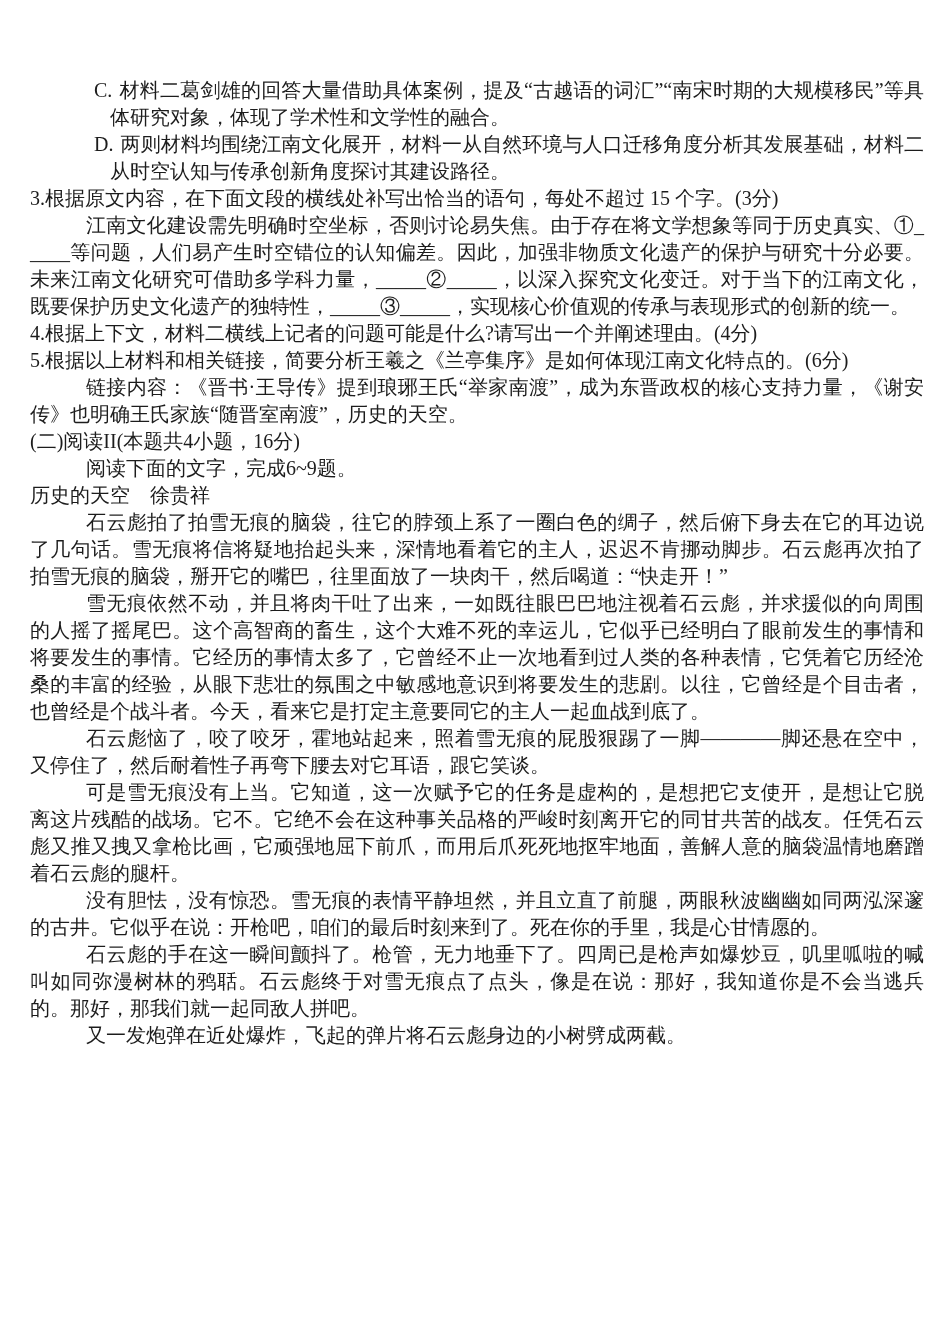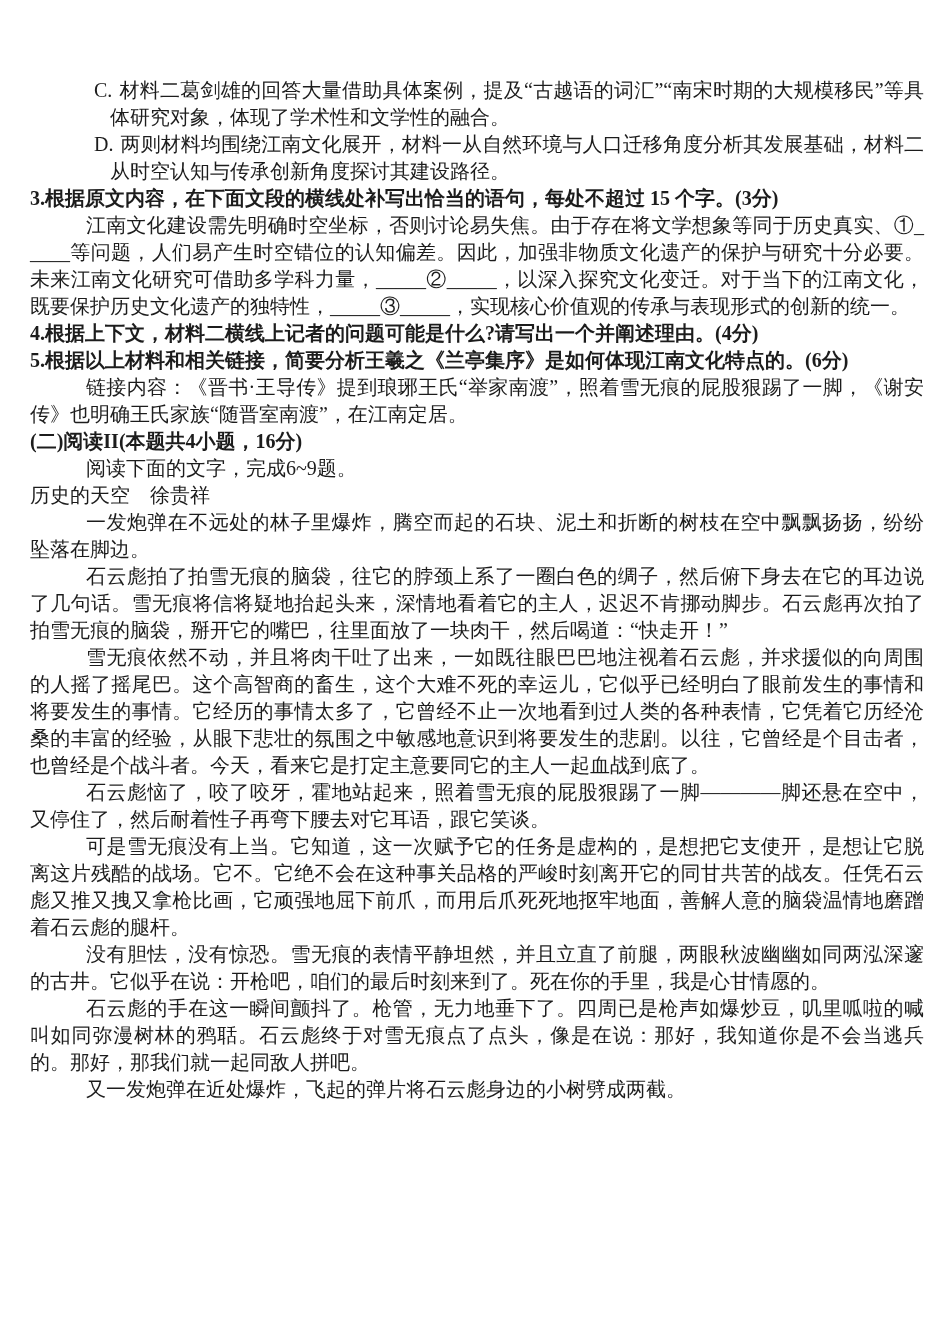--- a/index.html
+++ b/index.html
@@ -15,21 +15,21 @@
     font-size: 20px;
     line-height: 27px;
     padding: 77px 26px 20px 30px;
     overflow: hidden;
   }
   .page p {
     text-align: justify;
     text-justify: inter-ideograph;
     word-break: break-all;
   }
-  .flush  { text-indent: 0; font-weight: bold; }
+  .flush  { text-indent: 0; }
   .indent { text-indent: 56px; }
   .option { padding-left: 80px; text-indent: -16px; }
   .opt-label { margin-right: 7px; }
   .title  { text-align: right; text-indent: 0; }
 </style>
 </head>
 <body>
 
 <div class="page">
 
@@ -38,29 +38,28 @@
   <p class="option"><span class="opt-label">D.</span><span>两则材料均围绕江南文化展开，材料一从自然环境与人口迁移角度分析其发展基础，材料二从时空认知与传承创新角度探讨其建设路径。</span></p>
 
   <p class="flush">3.根据原文内容，在下面文段的横线处补写出恰当的语句，每处不超过 15 个字。(3分)</p>
 
   <p class="indent">江南文化建设需先明确时空坐标，否则讨论易失焦。由于存在将文学想象等同于历史真实、①_____等问题，人们易产生时空错位的认知偏差。因此，加强非物质文化遗产的保护与研究十分必要。未来江南文化研究可借助多学科力量，_____②_____，以深入探究文化变迁。对于当下的江南文化，既要保护历史文化遗产的独特性，_____③_____，实现核心价值观的传承与表现形式的创新的统一。</p>
 
   <p class="flush">4.根据上下文，材料二横线上记者的问题可能是什么?请写出一个并阐述理由。(4分)</p>
 
   <p class="flush">5.根据以上材料和相关链接，简要分析王羲之《兰亭集序》是如何体现江南文化特点的。(6分)</p>
 
-  <p class="indent">链接内容：《晋书·王导传》提到琅琊王氏“举家南渡”，照着雪无痕的屁股狠踢了一脚，《谢安传》也明确王氏家族“随晋室南渡”，在江南定居。</p>
+  <p class="indent">链接内容：《晋书·王导传》提到琅琊王氏“举家南渡”，成为东晋政权的核心支持力量，《谢安传》也明确王氏家族“随晋室南渡”，历史的天空。</p>
 
   <p class="flush">(二)阅读II(本题共4小题，16分)</p>
 
   <p class="indent">阅读下面的文字，完成6~9题。</p>
 
   <p class="title">历史的天空　徐贵祥</p>
 
-  <p class="indent">一发炮弹在不远处的林子里爆炸，腾空而起的石块、泥土和折断的树枝在空中飘飘扬扬，纷纷坠落在脚边。</p>
   <p class="indent">石云彪拍了拍雪无痕的脑袋，往它的脖颈上系了一圈白色的绸子，然后俯下身去在它的耳边说了几句话。雪无痕将信将疑地抬起头来，深情地看着它的主人，迟迟不肯挪动脚步。石云彪再次拍了拍雪无痕的脑袋，掰开它的嘴巴，往里面放了一块肉干，然后喝道：“快走开！”</p>
   <p class="indent">雪无痕依然不动，并且将肉干吐了出来，一如既往眼巴巴地注视着石云彪，并求援似的向周围的人摇了摇尾巴。这个高智商的畜生，这个大难不死的幸运儿，它似乎已经明白了眼前发生的事情和将要发生的事情。它经历的事情太多了，它曾经不止一次地看到过人类的各种表情，它凭着它历经沧桑的丰富的经验，从眼下悲壮的氛围之中敏感地意识到将要发生的悲剧。以往，它曾经是个目击者，也曾经是个战斗者。今天，看来它是打定主意要同它的主人一起血战到底了。</p>
   <p class="indent">石云彪恼了，咬了咬牙，霍地站起来，照着雪无痕的屁股狠踢了一脚————脚还悬在空中，又停住了，然后耐着性子再弯下腰去对它耳语，跟它笑谈。</p>
   <p class="indent">可是雪无痕没有上当。它知道，这一次赋予它的任务是虚构的，是想把它支使开，是想让它脱离这片残酷的战场。它不。它绝不会在这种事关品格的严峻时刻离开它的同甘共苦的战友。任凭石云彪又推又拽又拿枪比画，它顽强地屈下前爪，而用后爪死死地抠牢地面，善解人意的脑袋温情地磨蹭着石云彪的腿杆。</p>
   <p class="indent">没有胆怯，没有惊恐。雪无痕的表情平静坦然，并且立直了前腿，两眼秋波幽幽如同两泓深邃的古井。它似乎在说：开枪吧，咱们的最后时刻来到了。死在你的手里，我是心甘情愿的。</p>
   <p class="indent">石云彪的手在这一瞬间颤抖了。枪管，无力地垂下了。四周已是枪声如爆炒豆，叽里呱啦的喊叫如同弥漫树林的鸦聒。石云彪终于对雪无痕点了点头，像是在说：那好，我知道你是不会当逃兵的。那好，那我们就一起同敌人拼吧。</p>
   <p class="indent">又一发炮弹在近处爆炸，飞起的弹片将石云彪身边的小树劈成两截。</p>
 
 </div>
 

